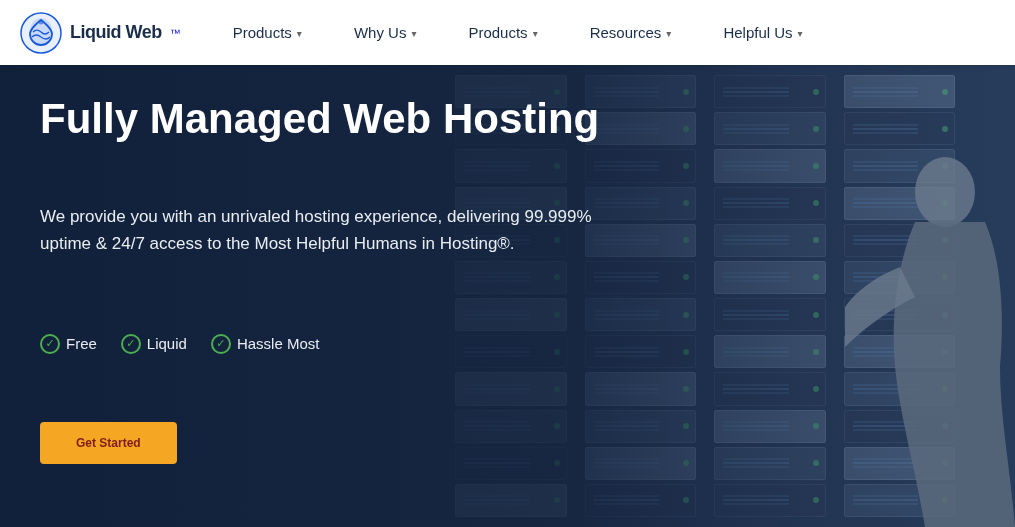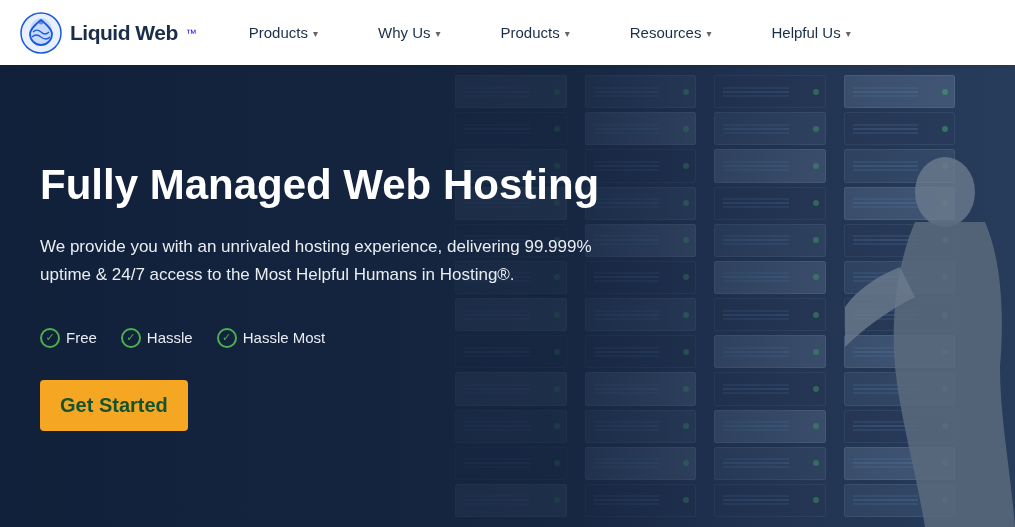--- a/index.html
+++ b/index.html
@@ -21,34 +21,34 @@
       align-items: center;
       gap: 8px;
       text-decoration: none;
       margin-right: 30px;
     }
     .logo-icon {
       width: 42px;
       height: 42px;
     }
     .logo-text {
-      font-size: 21px;
+      font-size: 18px;
       font-weight: 700;
       color: #1a2e4a;
       letter-spacing: -0.5px;
     }
     .logo-tm {
       font-size: 11px;
       vertical-align: super;
       font-weight: 400;
     }
     .nav-items {
       display: flex;
       align-items: flex-start;
-      gap: 16px;
+      gap: 8px;
       list-style: none;
       flex: 1;
     }
     .nav-item {
       position: relative;
     }
     .nav-link {
       display: flex;
       align-items: center;
       gap: 5px;
@@ -152,23 +152,23 @@
     }
 
     .hero-content {
       position: absolute;
       left: 40px;
       top: 0;
       bottom: 0;
       width: 680px;
       display: flex;
       flex-direction: column;
-      justify-content: center;
       z-index: 5;
       padding: 30px 0;
+      gap: 36px;
     }
     .hero-title {
       font-size: 42px;
       font-weight: 800;
       color: #fff;
       line-height: 1.15;
       margin-bottom: 24px;
     }
     .hero-subtitle {
       font-size: 17px;
@@ -200,24 +200,24 @@
       display: flex;
       align-items: center;
       justify-content: center;
       color: #4caf50;
       font-size: 11px;
       flex-shrink: 0;
     }
     .cta-button {
       display: inline-block;
       background: #f5a623;
-      color: #14532d;
-      font-size: 20px;
+      color: #7f1d1d;
+      font-size: 12px;
       font-weight: 700;
-      padding: 14px 20px;
+      padding: 14px 36px;
       border-radius: 4px;
       border: none;
       cursor: pointer;
       text-decoration: none;
       width: fit-content;
     }
   </style>
 </head>
 <body>
 
@@ -352,21 +352,21 @@
   <div class="hero-content">
     <h1 class="hero-title">Fully Managed Web Hosting</h1>
     <p class="hero-subtitle">We provide you with an unrivaled hosting experience, delivering 99.999% uptime &amp; 24/7 access to the Most Helpful Humans in Hosting®.</p>
     <div class="hero-badges">
       <div class="hero-badge">
         <span class="check-icon">✓</span>
         <span>Free</span>
       </div>
       <div class="hero-badge">
         <span class="check-icon">✓</span>
-        <span>Hassle</span>
+        <span>Liquid</span>
       </div>
       <div class="hero-badge">
         <span class="check-icon">✓</span>
         <span>Hassle Most</span>
       </div>
     </div>
     <button class="cta-button">Get Started</button>
   </div>
 </section>
 

